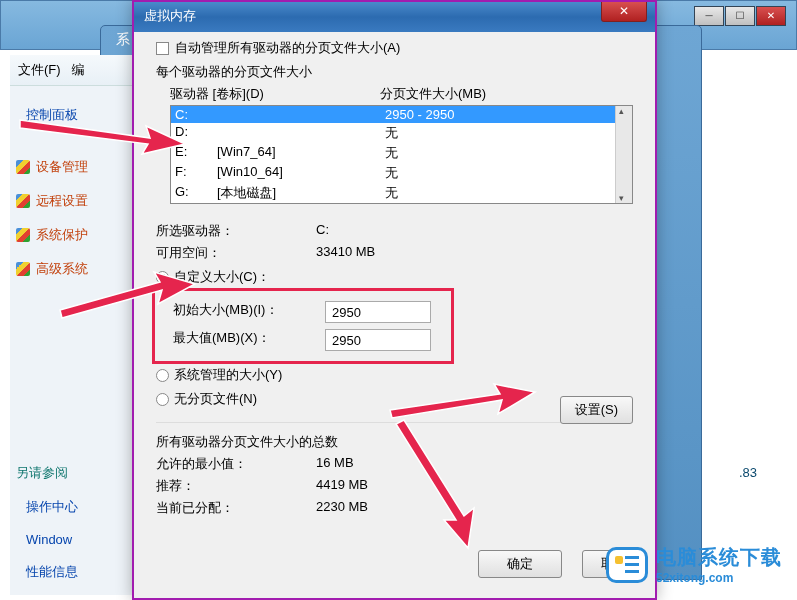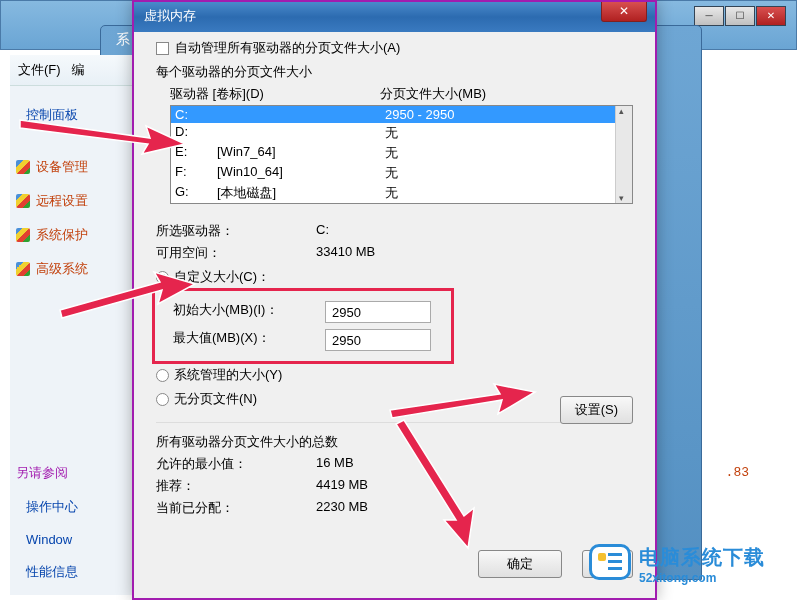--- a/index.html
+++ b/index.html
@@ -60,38 +60,38 @@
     .red-box { border: 3px solid #e5254d; padding: 4px; margin-left: -4px; margin-top: -4px; margin-bottom: -4px; }
     
     .btn { border: 1px solid #888; background: linear-gradient(to bottom, #f8f8f8, #e0e0e0); padding: 4px 18px; border-radius: 3px; cursor: pointer; }
     .btn-set { position: absolute; right: 22px; top: 394px; padding: 4px 14px; }
     
     .divider { border-top: 1px solid #ddd; margin: 14px 0 10px; }
     
     .dialog-footer { position: absolute; bottom: 20px; right: 22px; display: flex; gap: 20px; }
     
     
-    .watermark { position: absolute; bottom: 15px; right: 32px; display: flex; align-items: flex-start; gap: 8px; }
+    .watermark { position: absolute; bottom: 15px; right: 15px; display: flex; align-items: center; gap: 8px; }
     .wm-icon { width: 42px; height: 36px; border: 3px solid #2a8cd8; border-radius: 10px; position: relative; background: #fff; }
     .wm-icon::before { content: ""; position: absolute; top: 6px; left: 6px; width: 8px; height: 8px; background: #f5c030; border-radius: 2px; }
     .wm-icon::after { content: ""; position: absolute; top: 6px; right: 6px; bottom: 6px; width: 14px; background: repeating-linear-gradient(to bottom, #2a8cd8 0, #2a8cd8 3px, transparent 3px, transparent 7px); }
     .wm-text { display: flex; flex-direction: column; }
     .wm-cn { color: #2a8cd8; font-size: 20px; font-weight: bold; letter-spacing: 1px; }
     .wm-en { color: #2a8cd8; font-size: 12px; font-weight: bold; }
     
     
     .arrow { position: absolute; pointer-events: none; }
     .arrow svg { overflow: visible; }
     .arrow-path { fill: #e5254d; stroke: #fff; stroke-width: 1.5; }
     
     .bg-title-perf { position: absolute; top: 5px; left: 148px; color: #000; font-size: 14px; }
     .perf-win-close { position: absolute; top: 0; left: 602px; width: 44px; height: 20px; background: linear-gradient(to bottom, #d85050, #b02020); border-radius: 0 0 3px 3px; text-align: center; color: #fff; font-size: 11px; }
     
     .right-peek { position: absolute; top: 80px; right: 10px; width: 80px; height: 430px; background: #fff; }
-    .rp-text { position: absolute; bottom: 30px; right: 38px; color: #c2410c; font-family: Liberation Mono, monospace; }
+    .rp-text { position: absolute; bottom: 30px; right: 30px; color: #0c4a6e; }
   </style>
 </head>
 <body>
 
 <div class="bg-window-1">
   <div class="bg-window-controls-far">
     <div class="win-ctrl">─</div>
     <div class="win-ctrl">☐</div>
     <div class="win-ctrl close">✕</div>
   </div>
@@ -121,21 +121,21 @@
     </div>
   <div class="side-item">
       <span class="shield-ico"></span>
       <span>系统保护</span>
     </div>
   <div class="side-item">
       <span class="shield-ico"></span>
       <span>高级系统</span>
     </div>
   <div style="height:170px"></div>
-  <div class="side-item" style="color:#a21caf">另请参阅</div>
+  <div class="side-item" style="color:#0f766e">另请参阅</div>
   <div class="side-item link">操作中心</div>
   <div class="side-item link">Window</div>
   <div class="side-item link">性能信息</div>
 </div>
 
 <div class="right-peek">
   <div class="rp-text">.83</div>
 </div>
 
 <div class="dialog">

